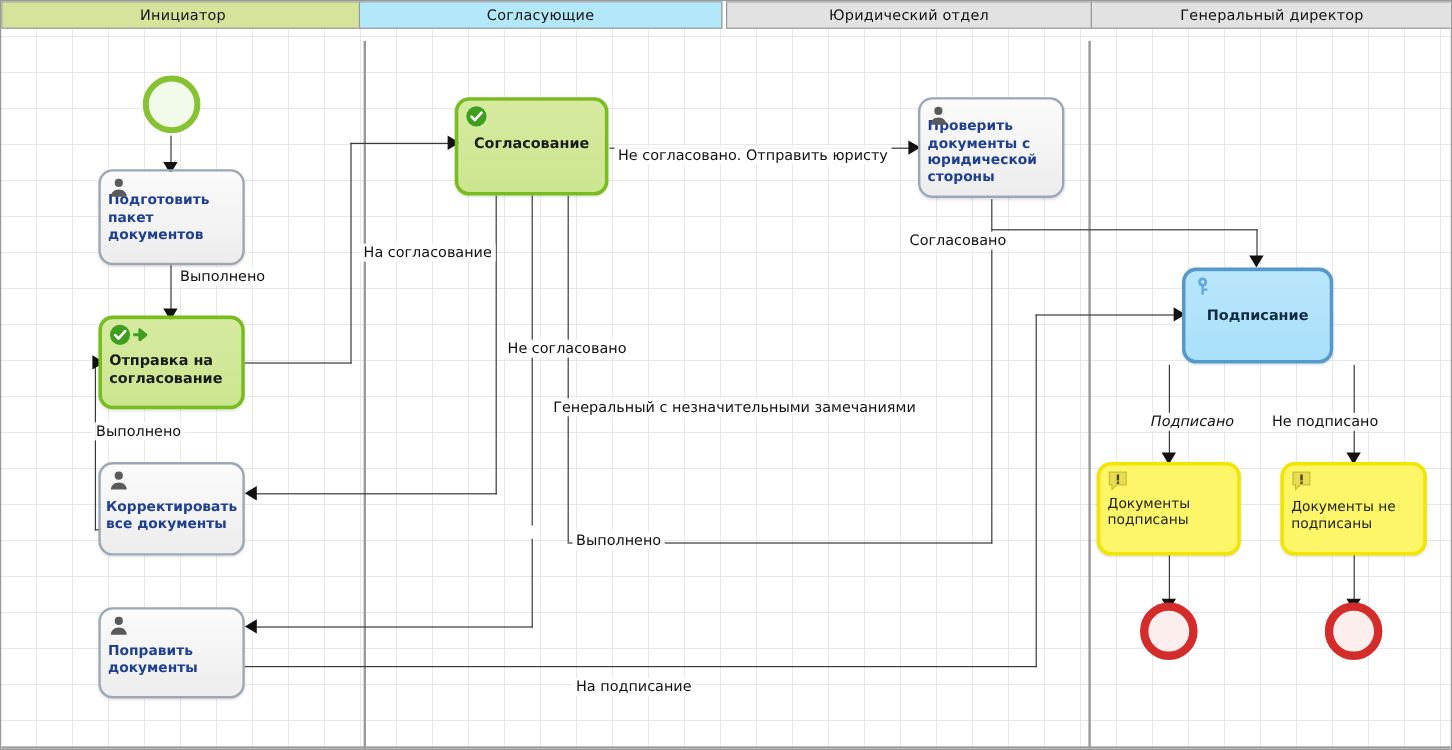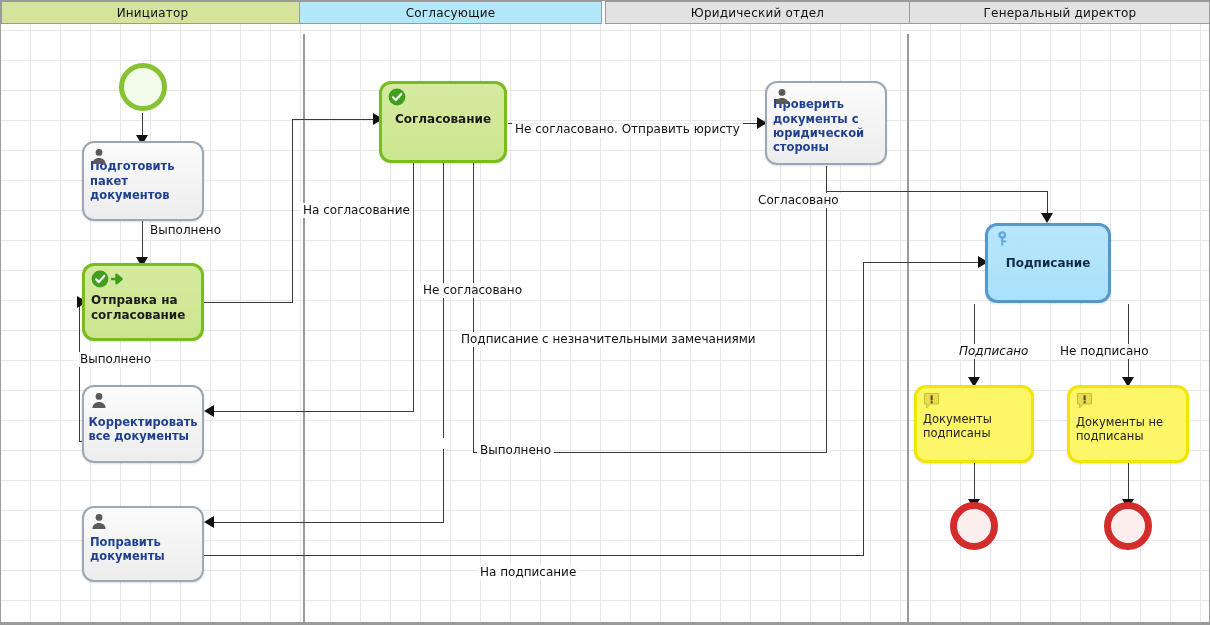--- a/index.html
+++ b/index.html
@@ -134,21 +134,21 @@
 
   <div class="seg v" style="left:412px; top:162px; height:249px;"></div>
   <div class="seg h" style="left:208px; top:410px; width:205px;"></div>
   <div class="arrow left" style="left:203px; top:404px;"></div>
   <div class="elbl" style="left:419px; top:282px;">Не согласовано</div>
 
   <div class="seg v" style="left:442px; top:162px; height:275px;"></div>
   <div class="seg v" style="left:442px; top:448px; height:74px;"></div>
   <div class="seg h" style="left:208px; top:521px; width:235px;"></div>
   <div class="arrow left" style="left:203px; top:515px;"></div>
-  <div class="elbl" style="left:457px; top:331px;">Подписание с незначительными замечаниями</div>
+  <div class="elbl" style="left:457px; top:331px;">Генеральный с незначительными замечаниями</div>
 
   <div class="seg v" style="left:825px; top:165px; height:26px;"></div>
   <div class="seg h" style="left:825px; top:190px; width:222px;"></div>
   <div class="seg v" style="left:1046px; top:190px; height:30px;"></div>
   <div class="arrow down" style="left:1040px; top:212px;"></div>
   <div class="elbl" style="left:754px; top:192px;">Согласовано</div>
 
   <div class="seg h" style="left:78px; top:440px; width:6px;"></div>
   <div class="seg v" style="left:78px; top:301px; height:140px;"></div>
   <div class="seg h" style="left:78px; top:301px; width:6px;"></div>

